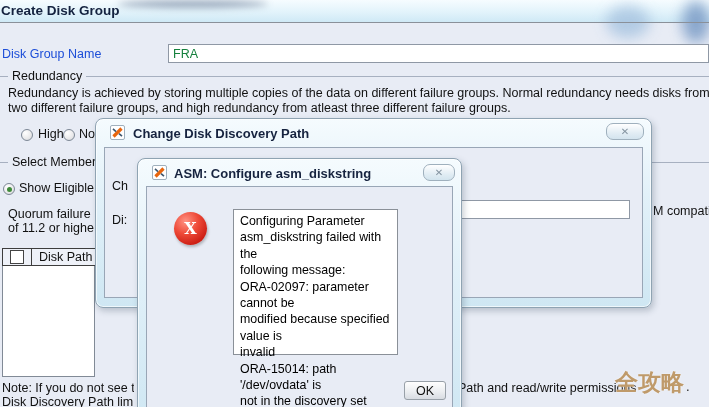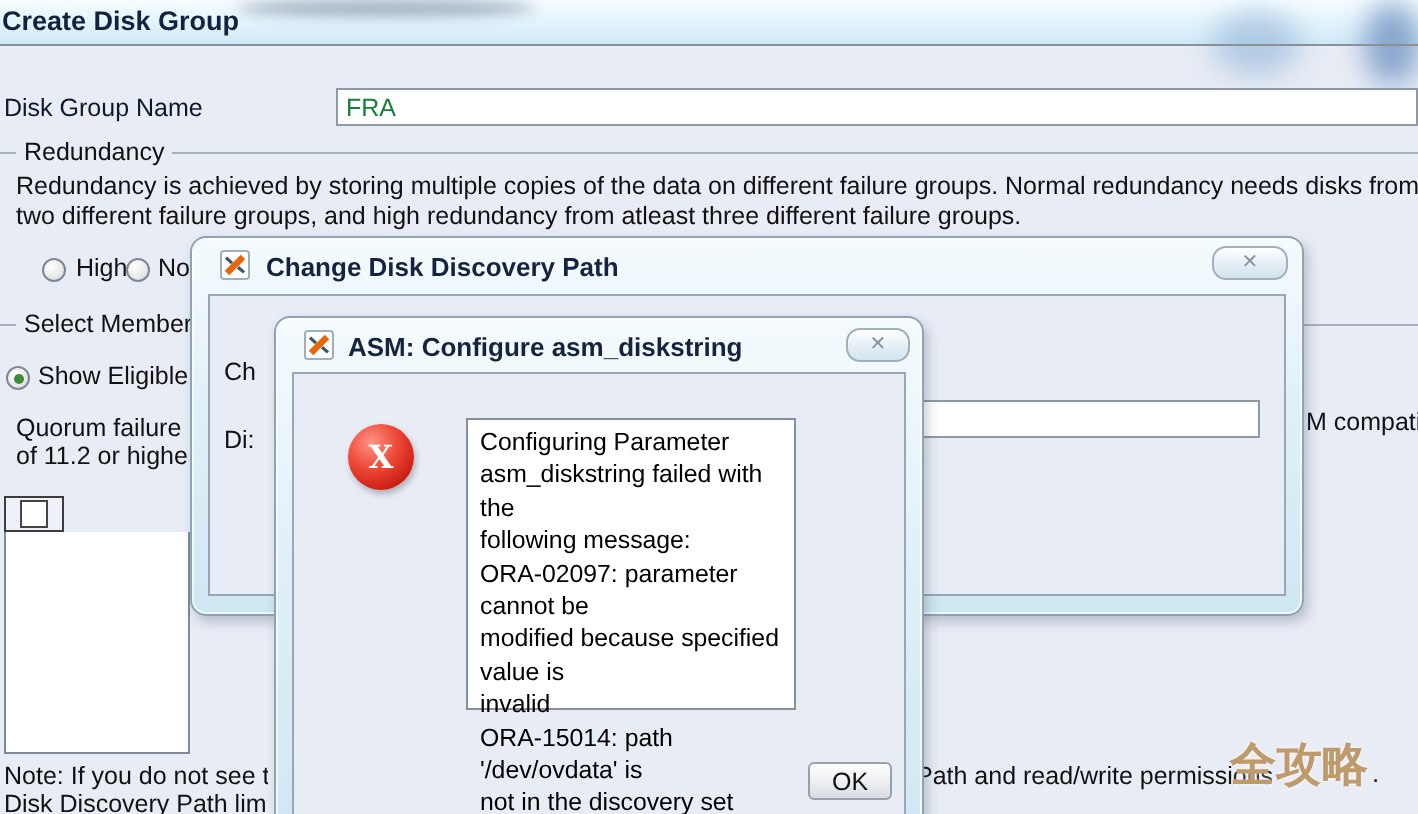--- a/index.html
+++ b/index.html
@@ -16,21 +16,21 @@
   
   .topstrip{left:0;top:0;width:709px;height:22px;
     background:linear-gradient(180deg,#f6fcff 0%,#e2f3fb 55%,#cfe9f6 100%);}
   .apptitle{left:1px;top:3px;font-size:13.5px;font-weight:600;color:#14223f;}
   .topline{left:0;top:22px;width:709px;height:0;border-top:1px solid #8a9099;}
   .blob{border-radius:50%;pointer-events:none;}
   .blob-a{left:118px;top:0px;width:150px;height:8px;background:#4a5f80;filter:blur(3.5px);opacity:.5;}
   .blob-b{left:606px;top:6px;width:44px;height:32px;background:#a9c5e1;filter:blur(7px);opacity:.85;}
   .blob-c{left:682px;top:1px;width:28px;height:42px;background:#7f9fc8;filter:blur(7px);opacity:.9;}
 
-  .field-label{color:#0f172a;}
+  .field-label{color:#1d4ed8;}
   .txt{position:absolute;background:#fff;border:1px solid #8f98a5;
     font-family:inherit;font-size:12.5px;color:#15803d;padding:1px 4px;box-sizing:border-box;}
 
   .groupline{border-top:1px solid #a7b0c0;}
   .legend{position:absolute;top:-8px;background:#e8ecf5;padding:0 4px;color:#101010;}
 
   .radio{width:12px;height:12px;border-radius:50%;
     background:radial-gradient(circle at 35% 30%,#ffffff 0%,#e9e9ea 60%,#cfd2d6 100%);
     border:1px solid #7d8896;box-sizing:border-box;}
   .radio.sel::after{content:"";position:absolute;left:3px;top:3px;width:5px;height:5px;
@@ -105,20 +105,23 @@
 <div class="abs" style="left:19px;top:181px;">Show Eligible</div>
 
 <div class="abs clip" style="left:8px;top:207px;width:86px;">Quorum failure</div>
 <div class="abs clip" style="left:8px;top:221px;width:86px;">of 11.2 or highe</div>
 <div class="abs nowrap" style="left:653px;top:204px;">M compati</div>
 
 <div class="abs" style="left:2px;top:248px;width:130px;height:18px;display:flex;">
   <div class="tbl-header-cell" style="width:30px;height:18px;">
     <span class="checkbox"></span>
   </div>
+  <div class="tbl-header-cell" style="width:100px;height:18px;margin-left:-1px;padding-left:7px;">
+    <span>Disk Path</span>
+  </div>
 </div>
 <div class="abs tbl-body" style="left:2px;top:266px;width:93px;height:111px;"></div>
 
 <div class="abs clip" style="left:2px;top:381px;width:132px;">Note: If you do not see t</div>
 <div class="abs nowrap" style="left:458px;top:381px;">Path and read/write permissions</div>
 <div class="abs clip" style="left:2px;top:395px;width:132px;">Disk Discovery Path limi</div>
 
 <div class="abs watermark" style="left:615px;top:371px;">
   <span class="gold">全攻略</span>
   <span class="period">.</span>

